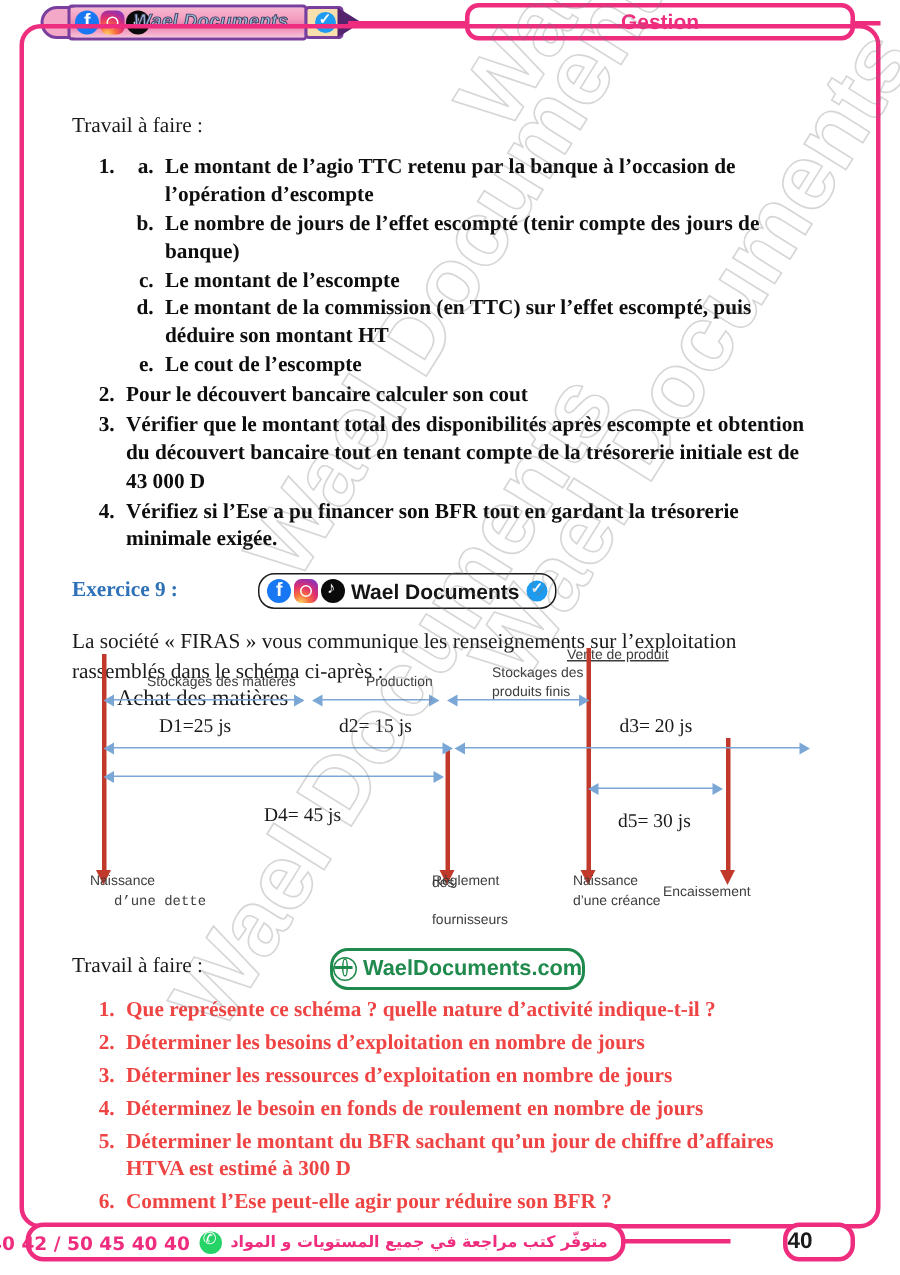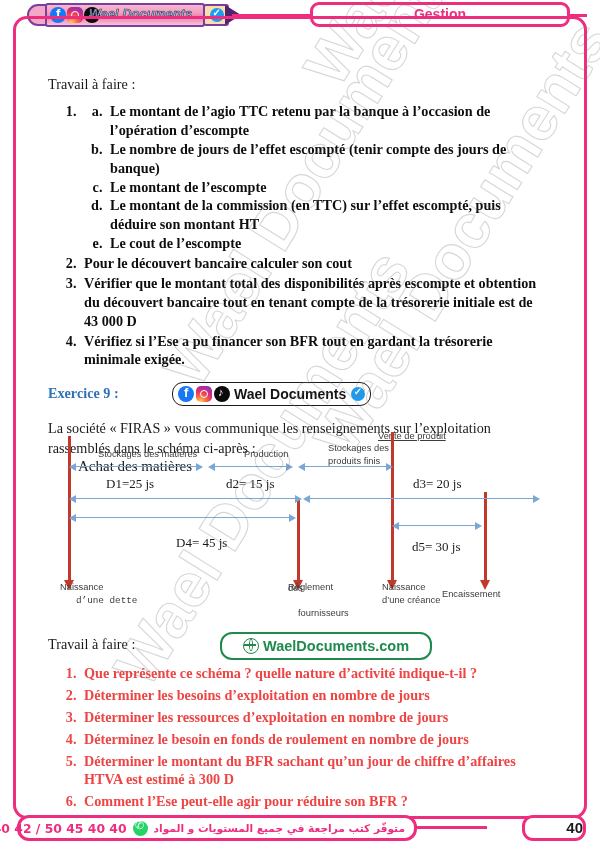--- a/index.html
+++ b/index.html
@@ -291,21 +291,21 @@
     font-size: 14.2px; color: #1a1a1a;
   }
   .wdc-badge {
     position: absolute;
     left: 172px; top: -2px;
     height: 24px;
     display: flex; align-items: center; gap: 4px;
     border: 2.2px solid #1f8a4c;
     border-radius: 12px;
     background: #fff;
-    padding: 0 21px;
+    padding: 0 0;
   }
   .globe {
     width: 16px; height: 16px;
     border-radius: 50%;
     border: 1.8px solid #1f8a4c;
     position: relative;
     box-sizing: border-box;
   }
   .globe::before {
     content: ""; position: absolute;
@@ -384,26 +384,26 @@
   }
   .foot-connector {
     position: absolute;
     left: 415px; top: 14px;
     width: 72px; height: 3px;
     background: #ef2d7e;
   }
   .page-num-box {
     position: absolute;
     left: 522px; top: 3px;
-    width: 64px; height: 26px;
+    width: 48px; height: 26px;
     border: 3px solid #ef2d7e;
     border-radius: 11px;
     background: #fff;
     box-sizing: border-box;
-    text-align: right;
+    text-align: left;
   }
   .page-num-box span {
     font-family: "Liberation Sans", sans-serif;
     font-size: 15px; font-weight: bold;
     color: #1a1a1a; line-height: 20px; display: block;
   }
 
   
   .watermark {
     position: absolute;
@@ -534,21 +534,21 @@
   <div class="ahead right" style="left:427px; top:103.5px;"></div>
 
   <div class="dser" style="left:128px; top:117px;">D4= 45 js</div>
   <div class="dser" style="left:364px; top:121px;">d5= 30 js</div>
 
   <div class="dlab" style="left:12px;  top:163px;">Naissance</div>
   <div class="dlab" style="left:28px;  top:176px;font-family:Liberation Mono, monospace;">d’une dette</div>
 
   <div class="dlab" style="left:240px; top:163px;">Règlement</div>
   <div class="dlab" style="left:240px; top:164px;">des</div>
-  <div class="dlab" style="left:250px; top:189px;">fournisseurs</div>
+  <div class="dlab" style="left:240px; top:189px;">fournisseurs</div>
 
   <div class="dlab" style="left:334px; top:163px;">Naissance</div>
   <div class="dlab" style="left:334px; top:176px;">d’une créance</div>
 
   <div class="dlab" style="left:394px; top:170px;">Encaissement</div>
 </div>
 
 <div class="bottom">
   <div class="tf2-row">
     <span class="tf2">Travail à faire :</span>

